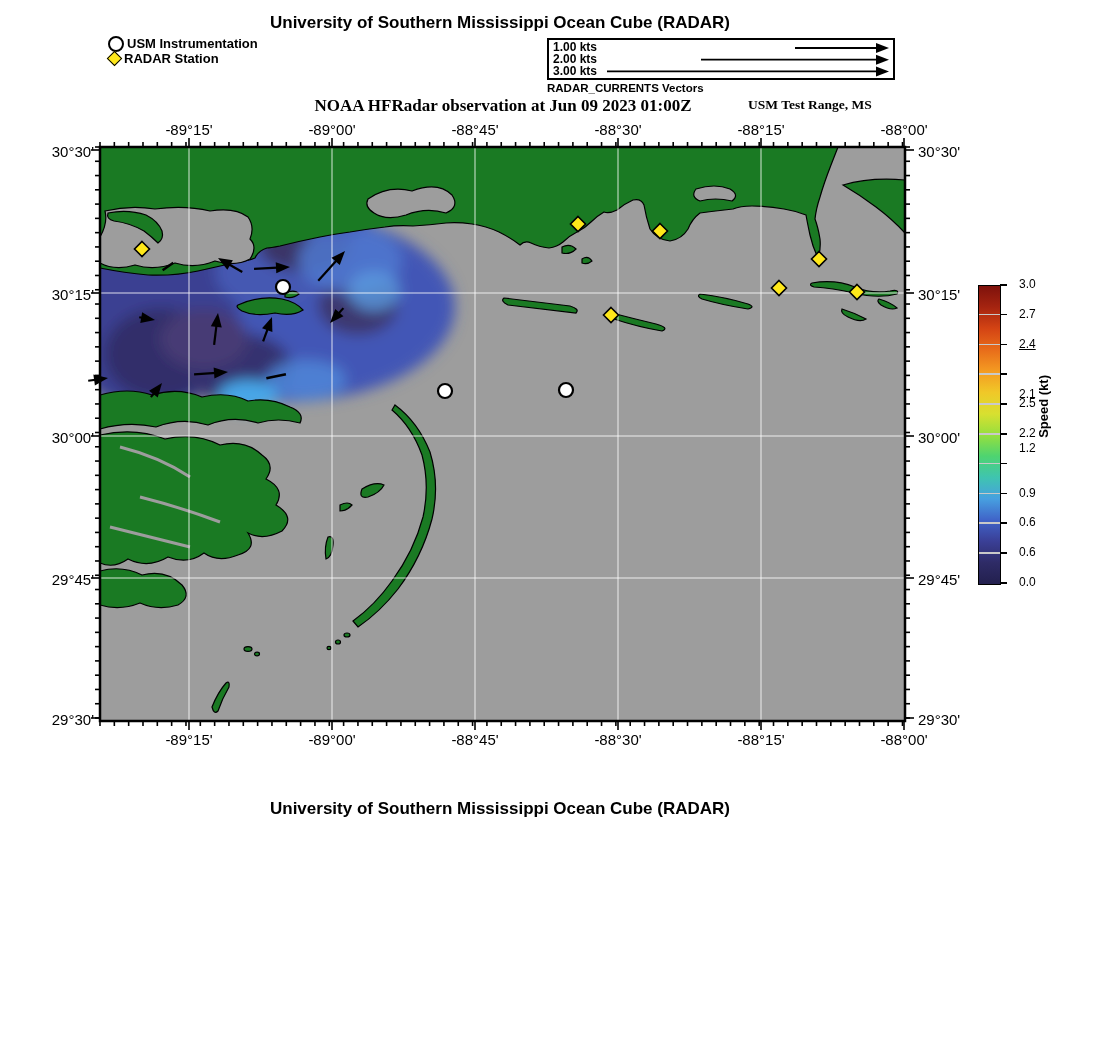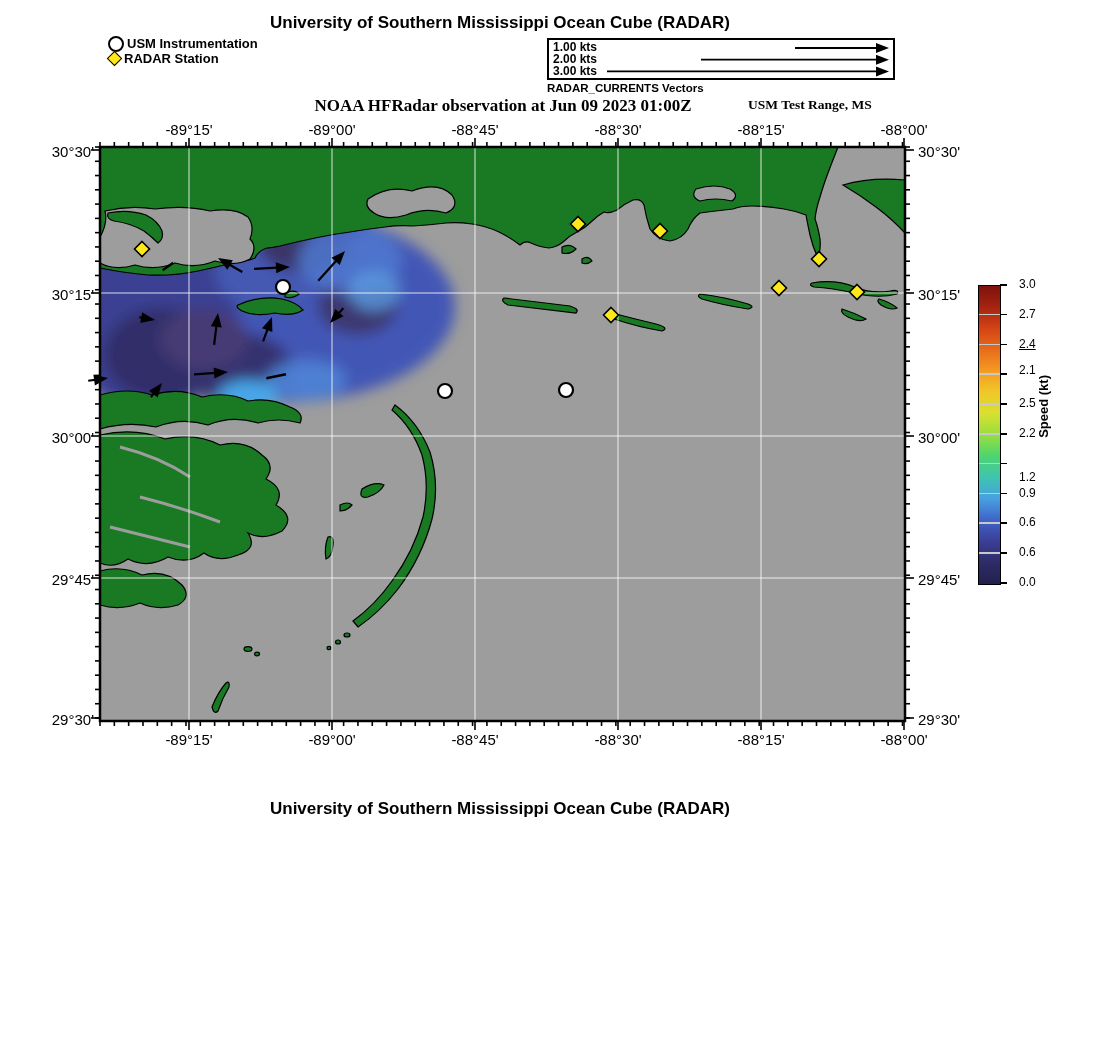--- a/index.html
+++ b/index.html
@@ -452,30 +452,30 @@
     <div class="cb-mark" style="top: 284px;"></div>
     <div class="cb-tick-label" style="top: 277px;">3.0</div>
     <div class="cb-cross" style="top: 313.8px;"></div>
     <div class="cb-mark" style="top: 313.8px;"></div>
     <div class="cb-tick-label" style="top: 306.8px;">2.7</div>
     <div class="cb-cross" style="top: 343.6px;"></div>
     <div class="cb-mark" style="top: 343.6px;"></div>
     <div class="cb-tick-label" style="top: 336.6px; text-decoration: underline;">2.4</div>
     <div class="cb-cross" style="top: 373.4px;"></div>
     <div class="cb-mark" style="top: 373.4px;"></div>
-    <div class="cb-tick-label" style="top: 363px;">2.1</div>
+    <div class="cb-tick-label" style="top: 387px;">2.1</div>
     <div class="cb-cross" style="top: 403.2px;"></div>
     <div class="cb-mark" style="top: 403.2px;"></div>
     <div class="cb-tick-label" style="top: 396.2px;">2.5</div>
     <div class="cb-cross" style="top: 433px;"></div>
     <div class="cb-mark" style="top: 433px;"></div>
     <div class="cb-tick-label" style="top: 426px;">2.2</div>
     <div class="cb-cross" style="top: 462.8px;"></div>
     <div class="cb-mark" style="top: 462.8px;"></div>
-    <div class="cb-tick-label" style="top: 470px;">1.2</div>
+    <div class="cb-tick-label" style="top: 441px;">1.2</div>
     <div class="cb-cross" style="top: 492.6px;"></div>
     <div class="cb-mark" style="top: 492.6px;"></div>
     <div class="cb-tick-label" style="top: 485.6px;">0.9</div>
     <div class="cb-cross" style="top: 522.4px;"></div>
     <div class="cb-mark" style="top: 522.4px;"></div>
     <div class="cb-tick-label" style="top: 515.4px;">0.6</div>
     <div class="cb-cross" style="top: 552.2px;"></div>
     <div class="cb-mark" style="top: 552.2px;"></div>
     <div class="cb-tick-label" style="top: 545.2px;">0.6</div>
     <div class="cb-mark" style="top: 582px;"></div>

